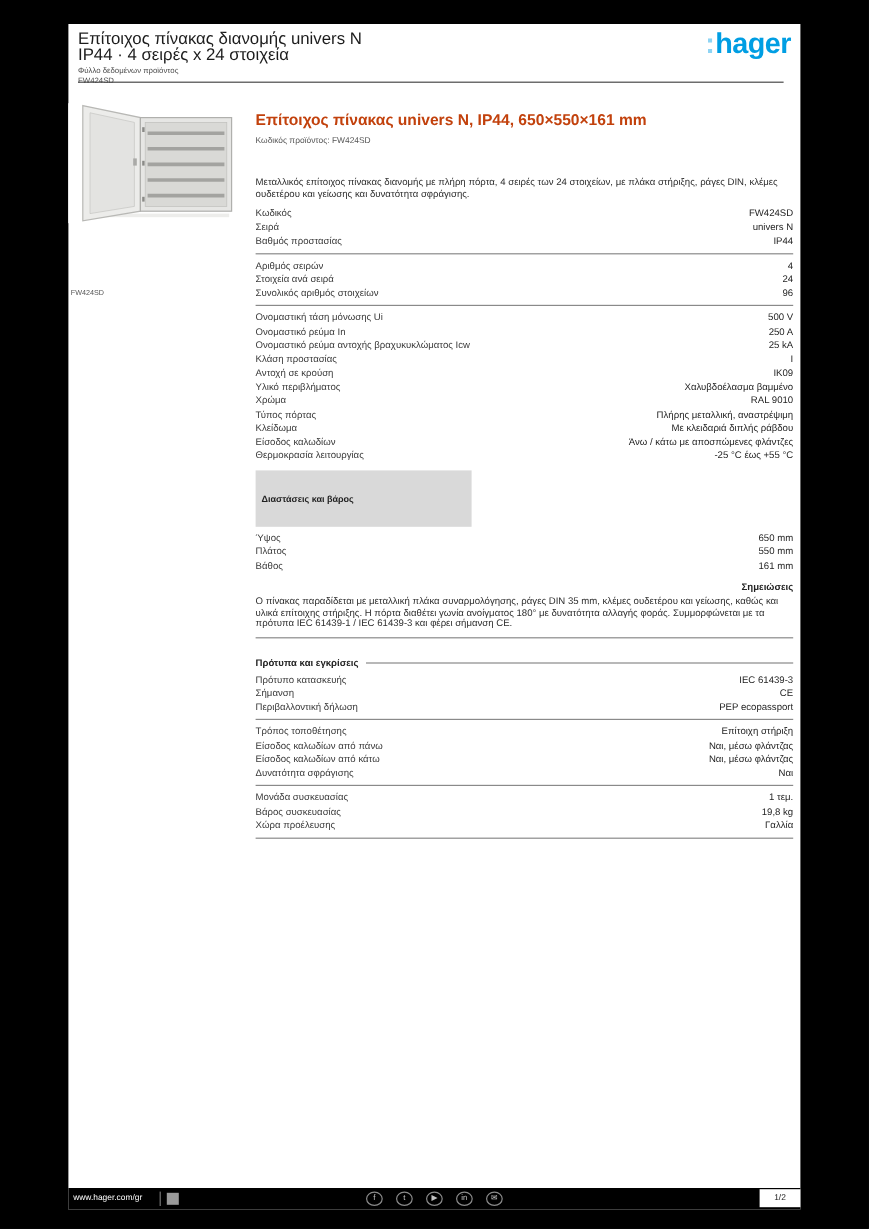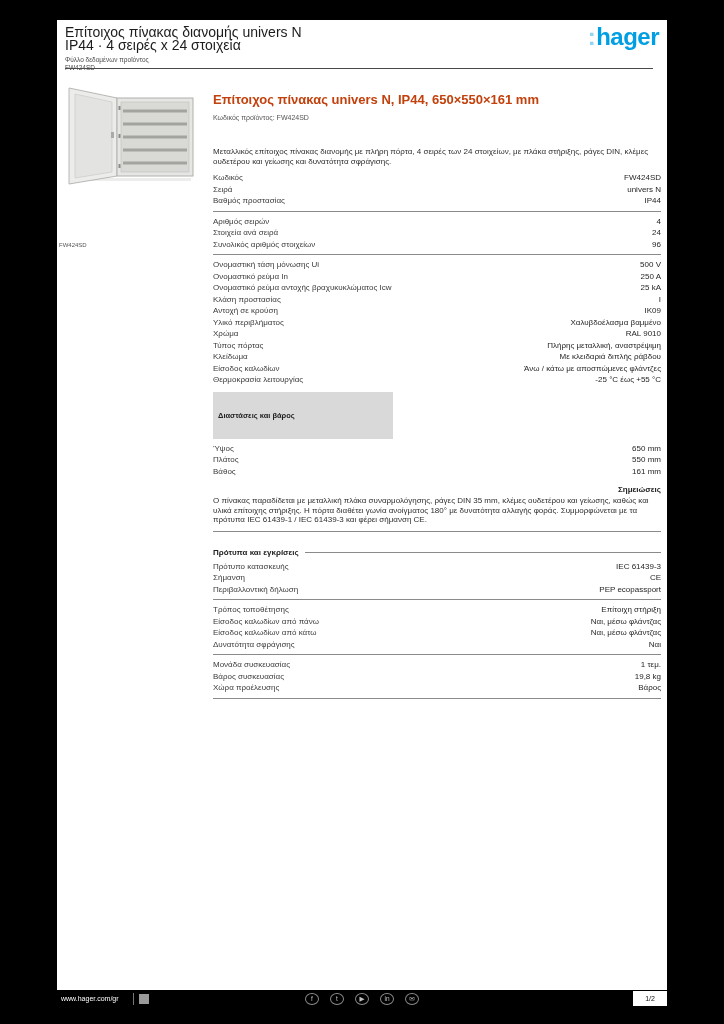--- a/index.html
+++ b/index.html
@@ -269,21 +269,21 @@
               <span class="tvalue">1 τεμ.</span>
             </div>
 
             <div class="trow">
               <span class="tlabel">Βάρος συσκευασίας</span>
               <span class="tvalue">19,8 kg</span>
             </div>
 
             <div class="trow">
               <span class="tlabel">Χώρα προέλευσης</span>
-              <span class="tvalue">Βάρος</span>
+              <span class="tvalue">Γαλλία</span>
             </div>
           </div>
         <div class="divider"></div>
       </div>
     </div>
 
     <div class="page-footer">
       <a class="url" href="#">www.hager.com/gr</a>
       <span class="vline"></span>
       <span class="footer-mark"></span>

